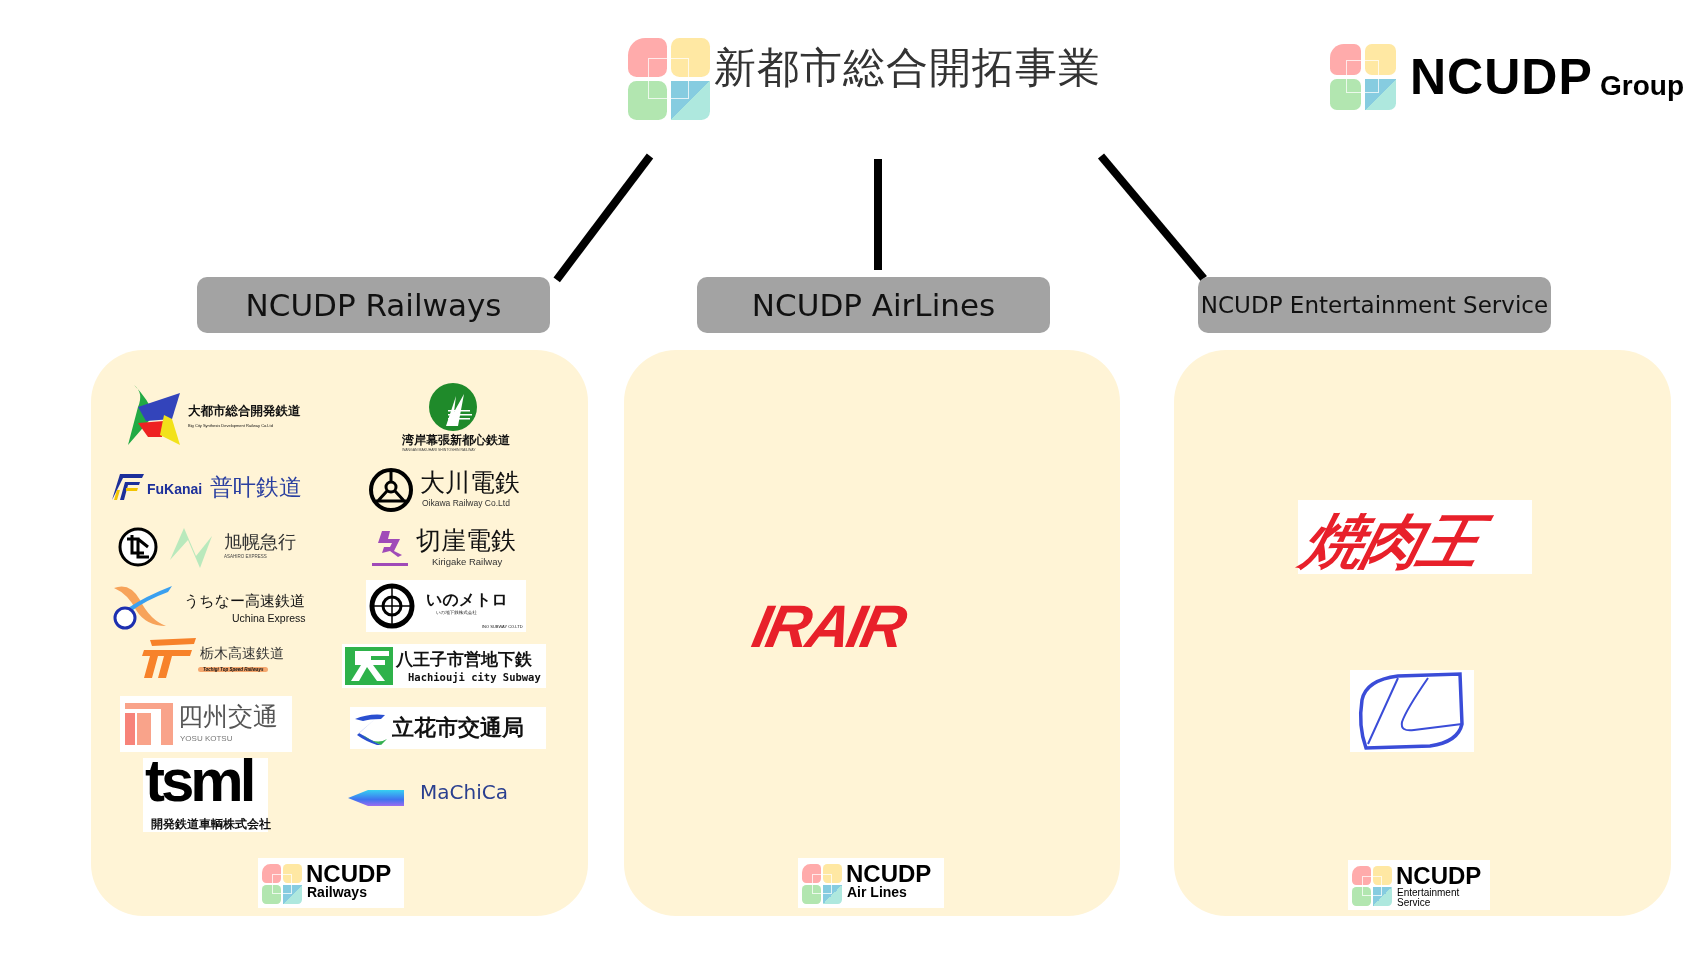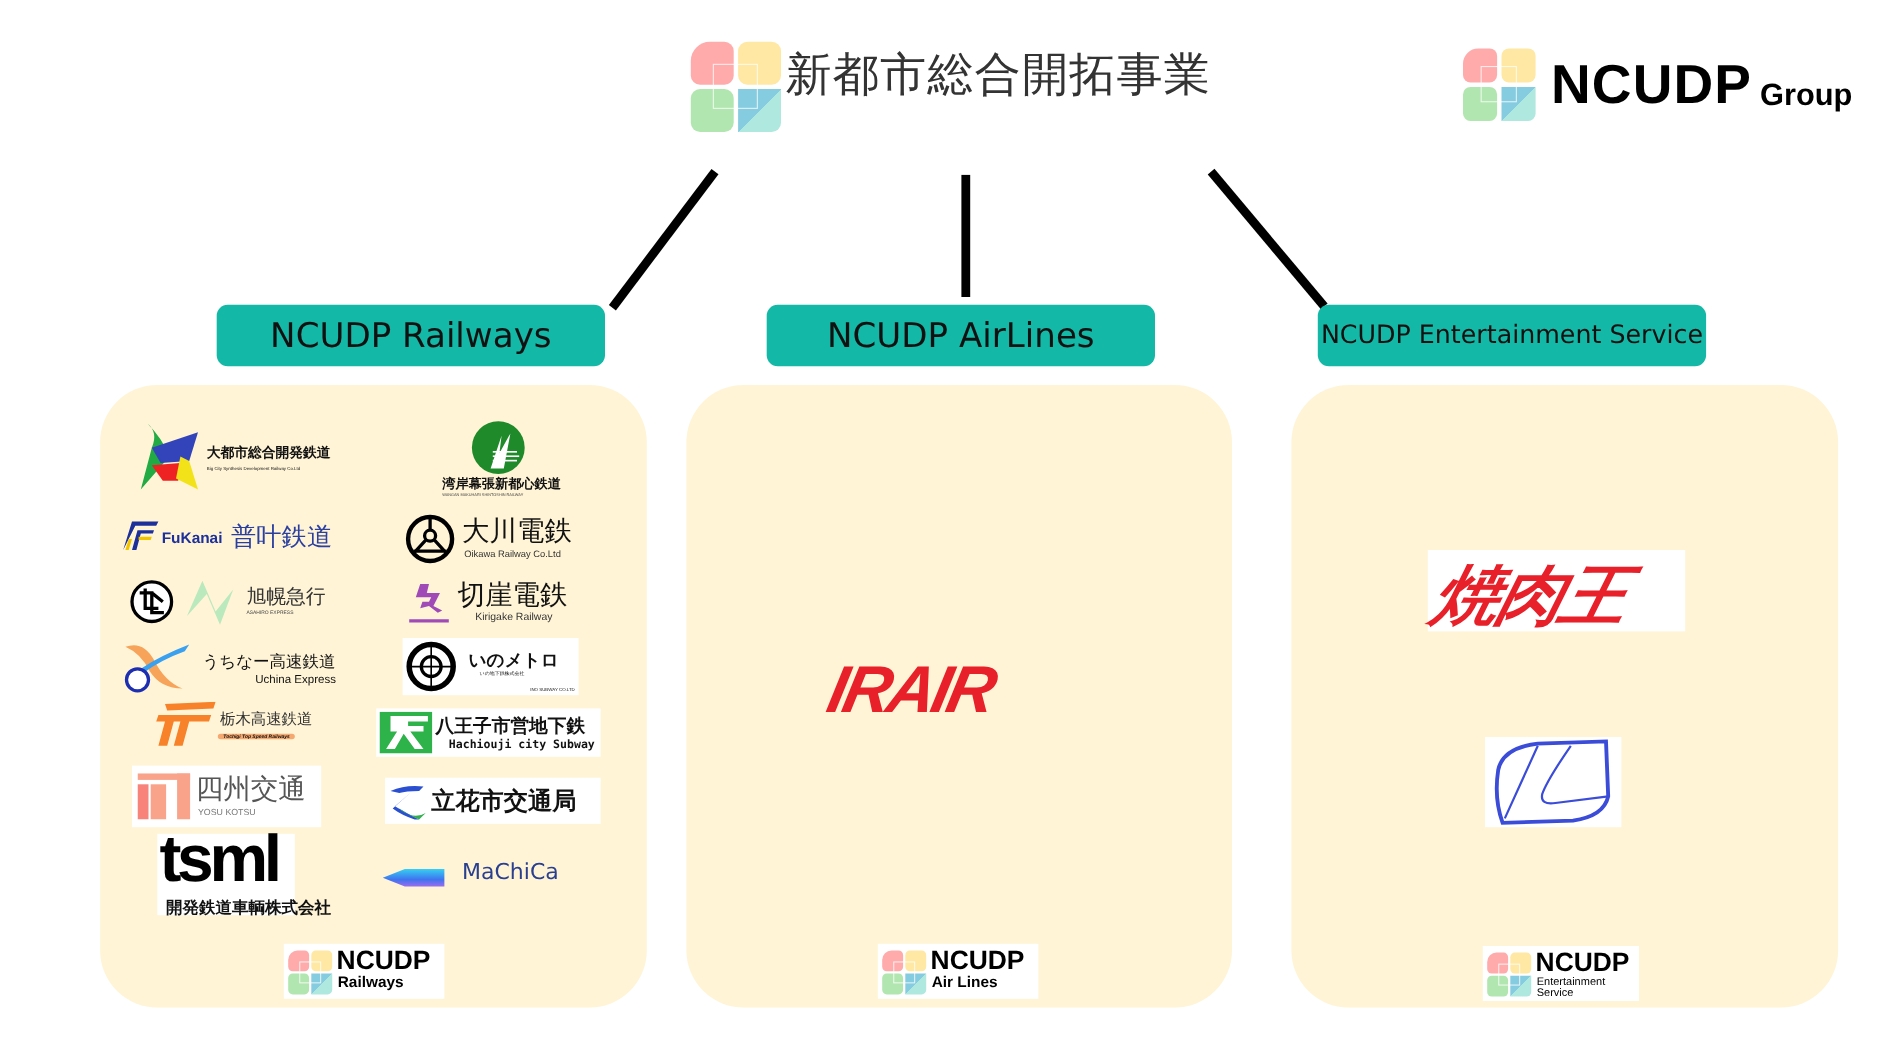--- a/index.html
+++ b/index.html
@@ -19,21 +19,21 @@
   #main-logo .jp{position:absolute;left:86px;top:2px;font-family:"DejaVu Sans",sans-serif;font-weight:200;font-size:42px;letter-spacing:1px;color:#333;white-space:nowrap;}
   #main-logo .en{position:absolute;left:87px;top:56px;font-family:"DejaVu Sans",sans-serif;font-size:19px;color:#111;white-space:nowrap;}
 
   #group-logo{left:1330px;top:44px;width:370px;height:68px;}
   #group-logo .mark{left:0;top:0;width:66px;height:66px;}
   #group-logo .n{position:absolute;left:80px;top:4px;font-family:"Liberation Sans",sans-serif;font-weight:bold;font-size:50px;color:#000;letter-spacing:1px;}
   #group-logo .g{position:absolute;left:270px;top:26px;font-family:"Liberation Sans",sans-serif;font-weight:bold;font-size:28px;color:#000;}
 
   .conn{position:absolute;background:#000;height:8px;transform-origin:0 50%;}
 
-  .hdr{position:absolute;height:56px;background:#14b8a6;border-radius:10px;display:flex;align-items:center;justify-content:center;font-family:"DejaVu Sans",sans-serif;color:#111;}
+  .hdr{position:absolute;height:56px;background:#a3a3a3;border-radius:10px;display:flex;align-items:center;justify-content:center;font-family:"DejaVu Sans",sans-serif;color:#111;}
   .panel{position:absolute;top:350px;height:566px;background:#fff4d6;border-radius:52px;}
 
   .logo{position:absolute;}
   .whitebg{background:#fff;}
   .jpt{font-family:"DejaVu Sans",sans-serif;white-space:nowrap;}
   .sub{font-family:"Liberation Sans",sans-serif;white-space:nowrap;}
 
   .foot{position:absolute;background:#fff;height:50px;}
   .foot .mark{left:4px;top:6px;width:40px;height:40px;}
   .foot .n{position:absolute;left:48px;top:2px;font-family:"Liberation Sans",sans-serif;font-weight:bold;font-size:24px;color:#000;}
@@ -202,21 +202,21 @@
   <svg width="36" height="36" viewBox="0 0 36 36" style="position:absolute;left:3px;top:4px;">
     <path d="M2 8 Q16 2 32 4 L28 8 Q16 8 10 10 Z" fill="#2a4fd0"></path>
     <path d="M22 8 L6 22 Q16 28 28 34 L24 34 Q12 30 4 24 Z" fill="#2a4fd0"></path>
     <path d="M10 24 Q18 30 28 34 L34 28 Q24 34 12 26 Z" fill="#34b050"></path>
   </svg>
   <div class="jpt" style="position:absolute;left:42px;top:6px;font-size:22px;font-weight:bold;">立花市交通局</div>
 </div>
 
 <div class="logo whitebg" style="left:143px;top:758px;width:125px;height:74px;">
   <div class="sub" style="position:absolute;left:2px;top:-12px;font-size:60px;font-weight:bold;letter-spacing:-4px;color:#000;">tsml</div>
-  <div class="jpt" style="position:absolute;left:8px;top:58px;font-size:15px;font-weight:bold;">開発鉄道車輌株式会社</div>
+  <div class="jpt" style="position:absolute;left:8px;top:58px;font-size:12px;font-weight:bold;">開発鉄道車輌株式会社</div>
 </div>
 
 <div class="logo" style="left:348px;top:778px;width:190px;height:36px;">
   <svg width="58" height="20" viewBox="0 0 58 20" style="position:absolute;left:0;top:10px;">
     <defs>
         <linearGradient id="mcg" x1="0" y1="0" x2="0" y2="1">
           <stop offset="0" stop-color="#36d0f2"></stop>
           <stop offset=".6" stop-color="#3f73ef"></stop>
           <stop offset="1" stop-color="#9b6cf0"></stop>
         </linearGradient>

